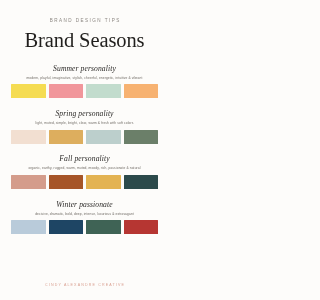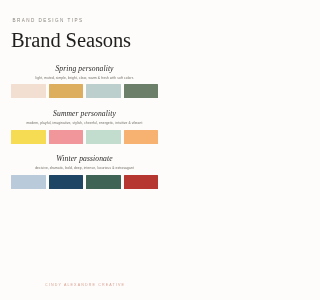--- a/index.html
+++ b/index.html
@@ -21,20 +21,21 @@
     box-sizing: border-box;
     padding: 0 11px;
     display: flex;
     flex-direction: column;
     background: #FDFCFA;
   }
 
   
   .header {
     padding-top: 19px;
+    text-align: center;
   }
   .eyebrow {
     font-family: "Liberation Sans", sans-serif;
     font-size: 4.6px;
     letter-spacing: 1.45px;
     color: #8C8782;
     text-transform: uppercase;
     line-height: 1;
     margin: 0;
     text-indent: 1.45px;
@@ -111,41 +112,51 @@
 <div class="page" style="background-color: rgb(253, 252, 250);">
 
   <div class="header">
     <p class="eyebrow">BRAND DESIGN TIPS</p>
     <h1 class="title">Brand Seasons</h1>
   </div>
 
   <div class="seasons">
 
     <div class="season">
+      <p class="season-name">Summer personality</p>
+      <p class="season-desc">modern, playful, imaginative, stylish, cheerful, energetic, intuitive &amp; vibrant</p>
+      <div class="swatches">
+        <div class="swatch" style="background-color: rgb(245, 220, 82);"></div>
+        <div class="swatch" style="background-color: rgb(241, 150, 155);"></div>
+        <div class="swatch" style="background-color: rgb(194, 220, 205);"></div>
+        <div class="swatch" style="background-color: rgb(247, 178, 113);"></div>
+      </div>
+    </div>
+
+    <div class="season">
       <p class="season-name">Spring personality</p>
       <p class="season-desc">light, muted, simple, bright, clear, warm &amp; fresh with soft colors</p>
       <div class="swatches">
         <div class="swatch" style="background-color: rgb(242, 223, 209);"></div>
         <div class="swatch" style="background-color: rgb(221, 174, 94);"></div>
         <div class="swatch" style="background-color: rgb(188, 207, 204);"></div>
         <div class="swatch" style="background-color: rgb(107, 127, 105);"></div>
       </div>
     </div>
 
     <div class="season">
-      <p class="season-name">Summer personality</p>
-      <p class="season-desc">modern, playful, imaginative, stylish, cheerful, energetic, intuitive &amp; vibrant</p>
+      <p class="season-name">Fall personality</p>
+      <p class="season-desc">organic, earthy, rugged, warm, muted, moody, rich, passionate &amp; natural</p>
       <div class="swatches">
-        <div class="swatch" style="background-color: rgb(245, 220, 82);"></div>
-        <div class="swatch" style="background-color: rgb(241, 150, 155);"></div>
-        <div class="swatch" style="background-color: rgb(194, 220, 205);"></div>
-        <div class="swatch" style="background-color: rgb(247, 178, 113);"></div>
+        <div class="swatch" style="background-color: rgb(212, 156, 139);"></div>
+        <div class="swatch" style="background-color: rgb(166, 85, 40);"></div>
+        <div class="swatch" style="background-color: rgb(227, 179, 82);"></div>
+        <div class="swatch" style="background-color: rgb(44, 74, 75);"></div>
       </div>
     </div>
-
 
     <div class="season">
       <p class="season-name">Winter passionate</p>
       <p class="season-desc">decisive, dramatic, bold, deep, intense, luxurious &amp; extravagant</p>
       <div class="swatches">
         <div class="swatch" style="background-color: rgb(185, 203, 218);"></div>
         <div class="swatch" style="background-color: rgb(30, 69, 100);"></div>
         <div class="swatch" style="background-color: rgb(63, 99, 85);"></div>
         <div class="swatch" style="background-color: rgb(182, 54, 50);"></div>
       </div>

